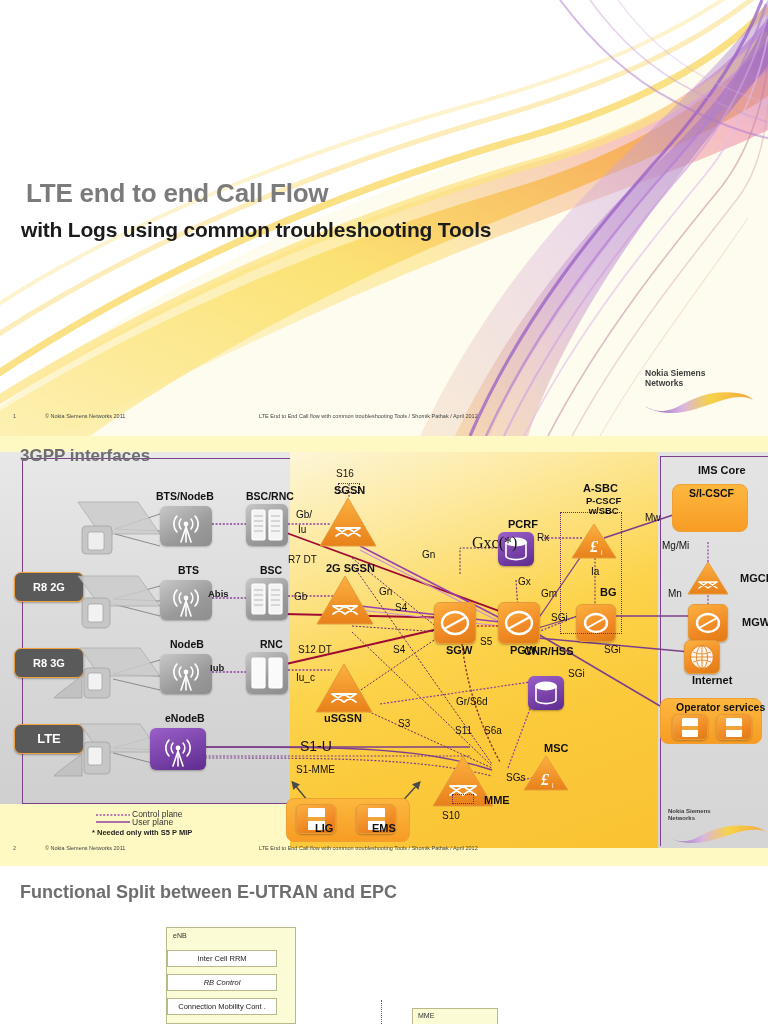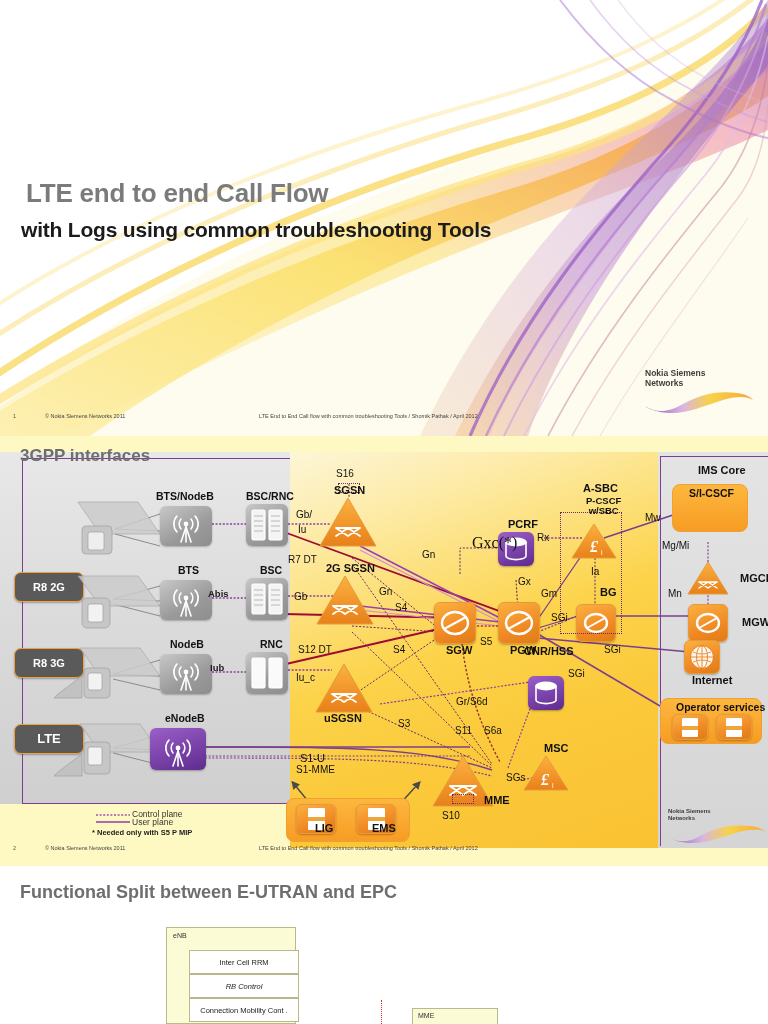--- a/index.html
+++ b/index.html
@@ -101,21 +101,21 @@
 
   
   .slide3 { position:absolute; left:0; top:866px; width:768px; height:158px; background:#fff; overflow:hidden; }
   .s3-title { position:absolute; left:20px; top:16px; font-size:18px; font-weight:bold; color:#6e6e6e; }
   .s3-enb {
     position:absolute; left:166px; top:61px; width:130px; height:97px;
     background:#fbfbd6; border:1px solid #b9b98a;
   }
   .s3-enb-h { position:absolute; left:6px; top:4px; font-size:7px; color:#333; }
   .s3-item {
-    position:absolute; left:22px; width:110px; height:24px;
+    position:absolute; left:0; width:110px; height:17px;
     background:#fff; border:1px solid #b9b98a;
     font-size:7.5px; color:#222; display:flex; align-items:center; justify-content:center;
   }
   .s3-mme {
     position:absolute; left:412px; top:1008px; width:86px; height:40px;
     background:#fbfbd6; border:1px solid #b9b98a;
   }
   .s3-mme-h { position:absolute; left:5px; top:3px; font-size:7px; color:#333; }
   .s3-dash { position:absolute; left:381px; top:1000px; width:0; height:24px; border-left:1.4px dotted #d33; }
 </style>
@@ -576,21 +576,21 @@
     <div class="lbl" style="left:298px; top:88px; font-size:10px; color:#111;">Iu</div>
     <div class="lbl" style="left:288px; top:118px; font-size:10px; color:#111;">R7 DT</div>
     <div class="lbl" style="left:294px; top:155px; font-size:10px; color:#111;">Gb</div>
     <div class="lbl" style="left:422px; top:113px; font-size:10px; color:#111;">Gn</div>
     <div class="lbl" style="left:379px; top:150px; font-size:10px; color:#111;">Gn</div>
     <div class="lbl" style="left:395px; top:166px; font-size:10px; color:#111;">S4</div>
     <div class="lbl" style="left:393px; top:208px; font-size:10px; color:#111;">S4</div>
     <div class="lbl" style="left:298px; top:208px; font-size:10px; color:#111;">S12 DT</div>
     <div class="lbl" style="left:296px; top:236px; font-size:10px; color:#111;">Iu_c</div>
     <div class="lbl" style="left:398px; top:282px; font-size:10px; color:#111;">S3</div>
-    <div class="lbl" style="left:300px; top:302px; font-size:11px; color:#111;margin-top:14px;">S1-U</div>
+    <div class="lbl" style="left:300px; top:302px; font-size:14px; color:#111;">S1-U</div>
     <div class="lbl" style="left:296px; top:328px; font-size:10px; color:#111;">S1-MME</div>
     <div class="lbl" style="left:442px; top:374px; font-size:10px; color:#111;">S10</div>
     <div class="lbl" style="left:448px; top:289px; font-size:10px; color:#111;margin-left:7px;">S11</div>
     <div class="lbl" style="left:484px; top:289px; font-size:10px; color:#111;">S6a</div>
     <div class="lbl" style="left:456px; top:260px; font-size:10px; color:#111;">Gr/S6d</div>
     <div class="lbl" style="left:506px; top:336px; font-size:10px; color:#111;">SGs</div>
     <div class="lbl" style="left:480px; top:200px; font-size:10px; color:#111;">S5</div>
     <div class="lbl" style="left:518px; top:140px; font-size:10px; color:#111;">Gx</div>
     <div class="lbl" style="left:472px; top:98px; font-size:16px; color:#111;font-family:Liberation Serif, serif;">Gxc(*)</div>
     <div class="lbl" style="left:537px; top:96px; font-size:10px; color:#111;">Rx</div>

